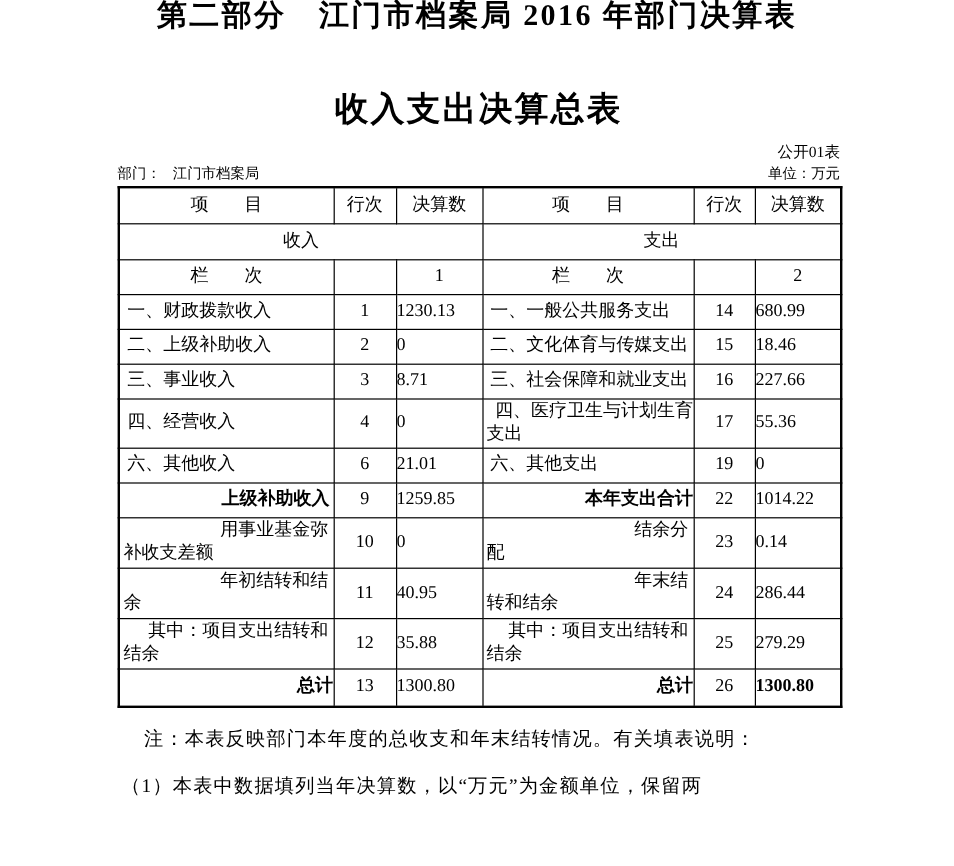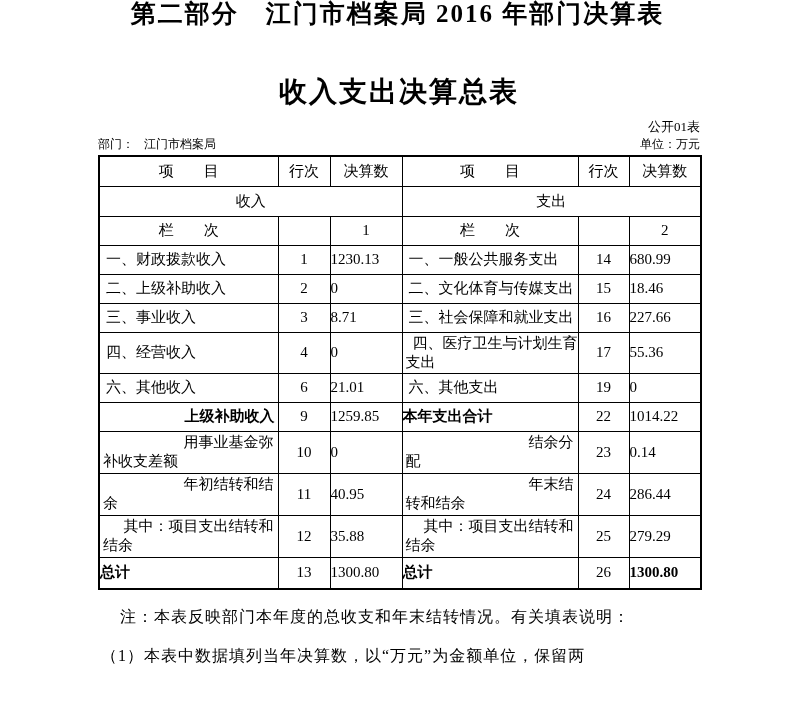--- a/index.html
+++ b/index.html
@@ -31,21 +31,21 @@
   table.fin td{
     border:1px solid #000;font-size:15px;padding:0;
     vertical-align:middle;overflow:hidden;line-height:19px;
   }
   td.mid{border-left-width:2px;}
   .h30{height:30px}.h29{height:29px}.h41{height:41px}.h42{height:42px}.h32{height:32px}
   td.sec{text-align:center;font-size:16px;}
   td.hc{text-align:center;}
   td.item .lbl{text-align:left;padding-left:6px;}
   td.item .lbl.rb{text-align:right;padding-right:3px;padding-left:0;font-weight:bold;}
-  td.item .lbl.cb{text-align:left;padding-left:0;font-weight:bold;}
+  td.item .lbl.cb{text-align:right;padding-left:0;font-weight:bold;}
   td.item .l1{text-align:right;padding-right:4px;}
   td.item .l1.ll{text-align:right;padding-left:6px;padding-right:0;}
   td.item .l2{text-align:left;padding-left:3px;}
   td.num{text-align:center;}
   td.amt{text-align:left;padding-right:5px;}
   td.amt.b{font-weight:bold;}
   .notes{margin-top:17px;font-size:16px;letter-spacing:1px;line-height:20px;}
   .note-1{padding-left:22px;}
   .note-2{padding-left:3px;margin-top:19px;}
 </style>

